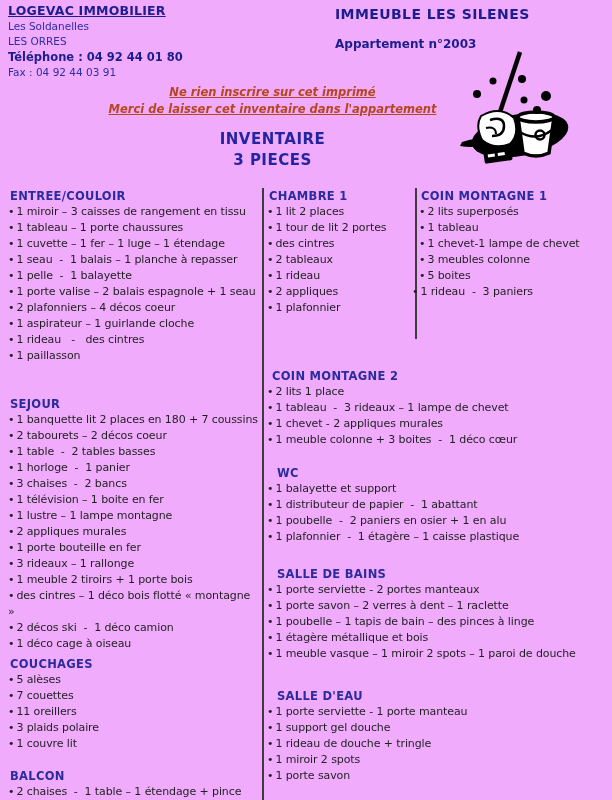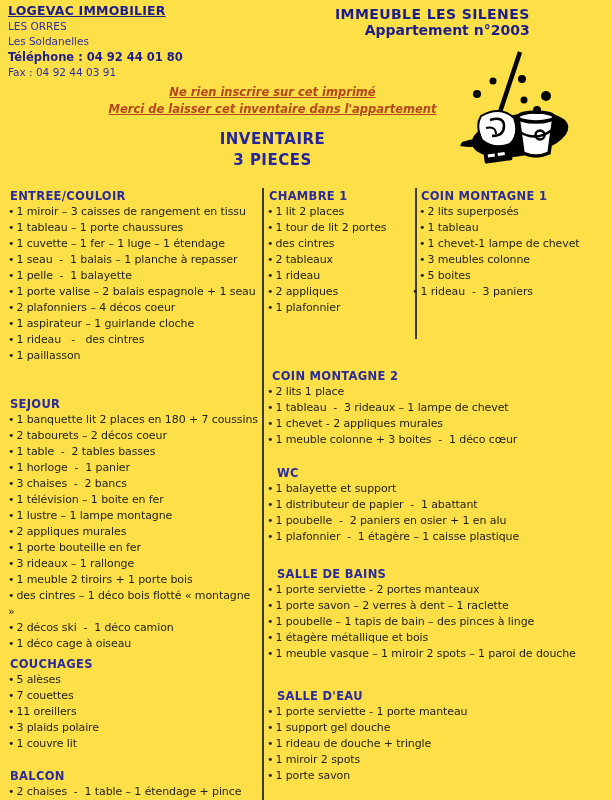--- a/index.html
+++ b/index.html
@@ -3,32 +3,32 @@
 <meta charset="utf-8">
 <style>
   html,body{margin:0;padding:0;}
   body{
     width:612px;height:800px;
     background:#ffffff;
     font-family:"DejaVu Sans","Liberation Sans",sans-serif;
     color:#1f1f1f;
     overflow:hidden;
   }
-  .page{position:relative;width:612px;height:800px;background:#fde047;}
+  .page{position:relative;width:612px;height:800px;background:#f0abfc;}
 
   
   .agency{position:absolute;left:8px;top:3px;line-height:15.5px;}
   .agency .name{font-size:12.5px;font-weight:bold;color:#1d1d8c;text-decoration:underline;letter-spacing:.2px;}
   .agency .sub{font-size:10.5px;color:#2d2da5;}
   .agency .phone{font-size:11.5px;font-weight:bold;color:#1d1d8c;}
   .agency .fax{font-size:10.5px;color:#2d2da5;}
 
   .building{position:absolute;left:335px;top:6px;}
   .building .bname{font-size:14px;font-weight:bold;color:#1d1d8c;letter-spacing:.4px;}
-  .building .apt{font-size:14px;font-weight:bold;color:#1d1d8c;text-align:right;}
+  .building .apt{font-size:12px;font-weight:bold;color:#1d1d8c;margin-top:15px;}
 
   .notice{position:absolute;left:0;top:84px;width:545px;text-align:center;
     color:#b5461f;font-size:11.5px;font-weight:bold;font-style:italic;line-height:17px;}
   .notice span{text-decoration:underline;}
 
   .doc-title{position:absolute;left:0;top:129px;width:545px;text-align:center;
     color:#2424a0;font-weight:bold;font-size:15px;line-height:21px;letter-spacing:.5px;}
 
   .clipart{position:absolute;left:448px;top:50px;width:164px;height:132px;}
 
@@ -53,22 +53,22 @@
   .item::before{content:"\2022";margin-right:2px;}
   .outdent{margin-left:-7px;}
 </style>
 </head>
 <body>
 
 <div class="page">
 
   <div class="agency">
     <div class="name">LOGEVAC IMMOBILIER</div>
+    <div class="sub">Les Soldanelles</div>
     <div class="sub">LES ORRES</div>
-    <div class="sub">Les Soldanelles</div>
     <div class="phone">Téléphone : 04 92 44 01 80</div>
     <div class="fax">Fax : 04 92 44 03 91</div>
   </div>
 
   <div class="building">
     <div class="bname">IMMEUBLE LES SILENES</div>
     <div class="apt">Appartement n°2003</div>
   </div>
 
   <div class="clipart">

